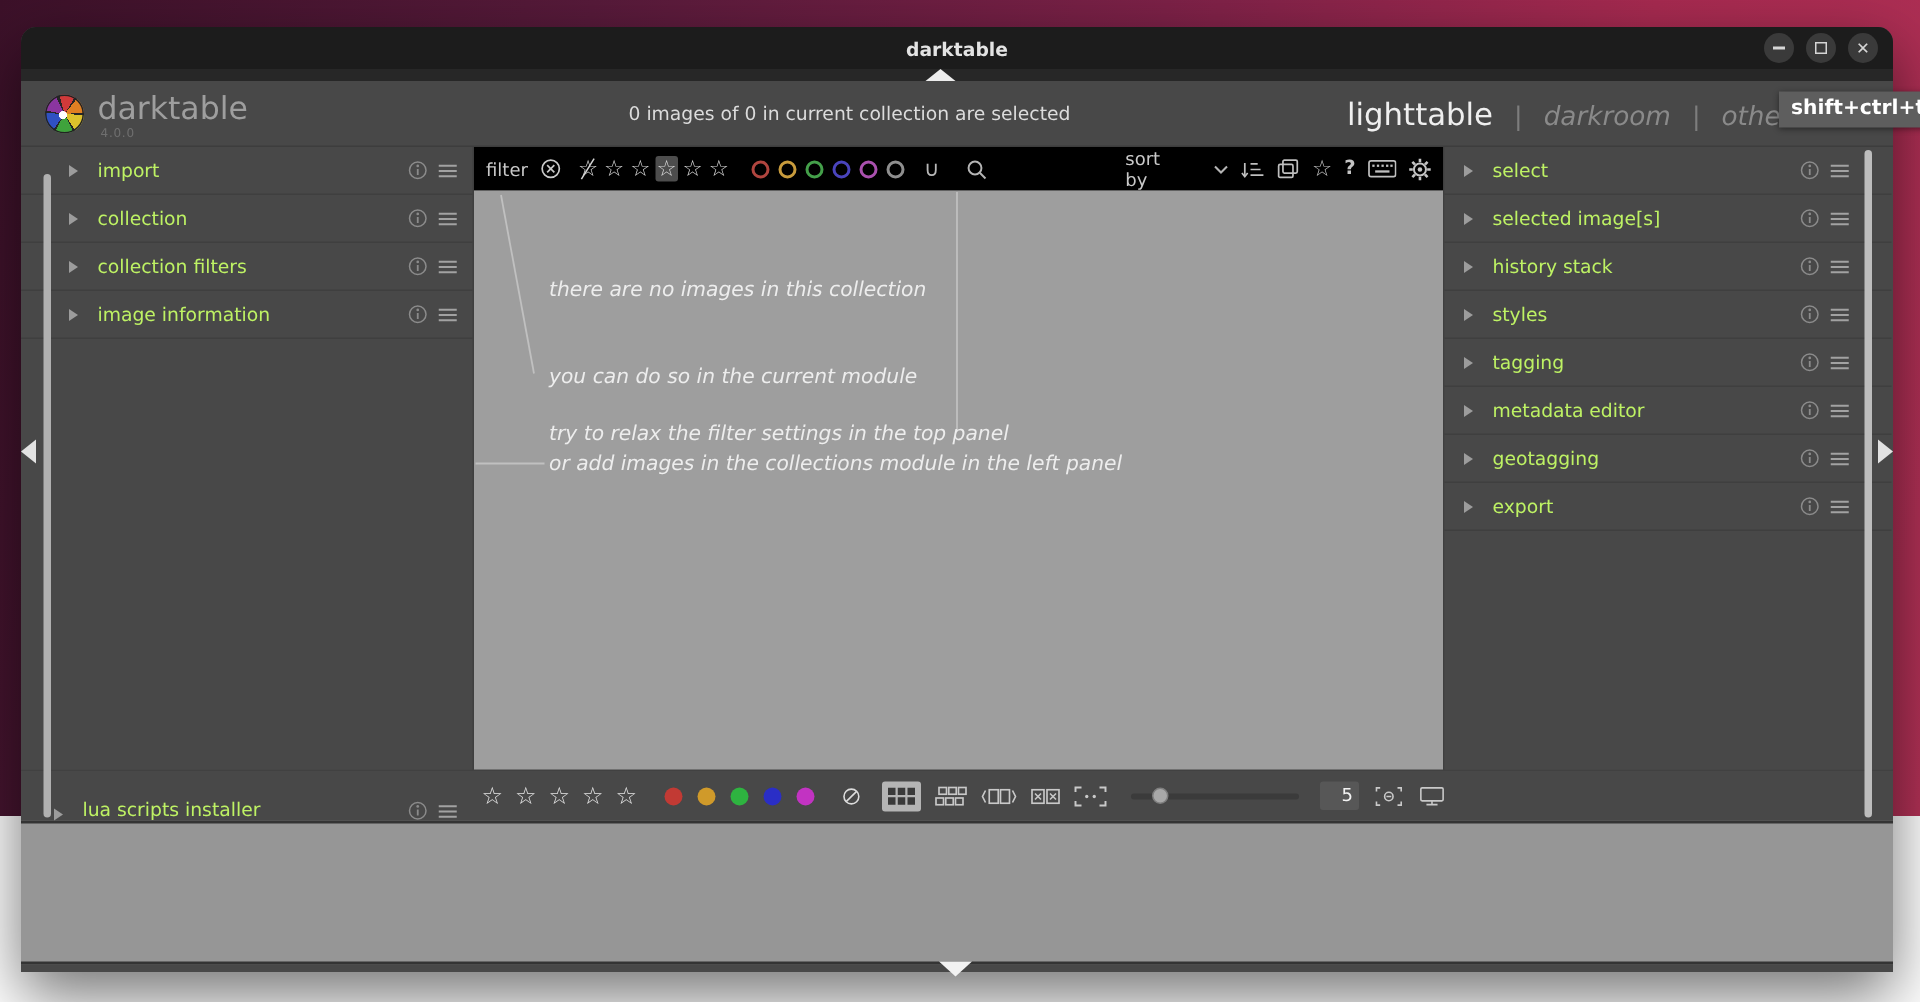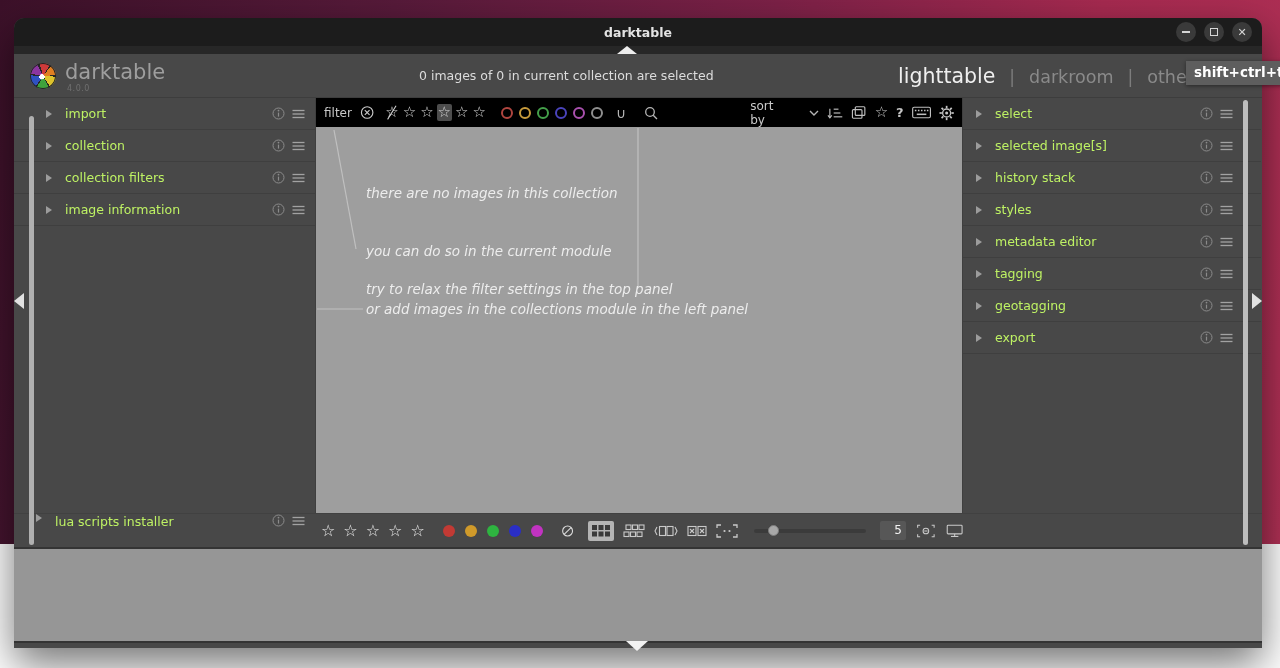--- a/index.html
+++ b/index.html
@@ -40,21 +40,21 @@
       conic-gradient(from -15deg,#cf3a3a 0 13%,#262626 13% 15%,#e07f22 15% 28%,#262626 28% 30%,
         #ddc22c 30% 45%,#262626 45% 47%,#3fa33c 47% 62%,#262626 62% 64%,
         #2f51c2 64% 80%,#262626 80% 82%,#8b35a0 82% 97%,#262626 97% 100%);
     box-shadow:inset 0 0 0 1px #232323; }
   .logo-texts { margin-left:9px; display:flex; flex-direction:column; }
   .logo-name { font-size:21px; color:#9e9e9e; line-height:24px; }
   .logo-version { font-size:8px; color:#6f6f6f; letter-spacing:.5px; margin-top:0px; margin-left:2px; }
   .status-text { position:absolute; left:405px; top:14px; font-size:12.5px; color:#dcdcdc; }
   .views { position:absolute; left:884px; top:10px; display:flex; align-items:baseline; gap:14px; white-space:nowrap; }
   .view-active { font-size:20.5px; color:#efefef; }
-  .view-dim { font-size:17.5px; color:#8a8a8a; }
+  .view-dim { font-size:17.5px; color:#8a8a8a;font-style:italic; }
   .view-sep { font-size:17px; color:#7d7d7d; }
 
   
   .main { display:flex; height:415px; }
   .left-panel { width:301px; background:#484848; }
   .center-col { width:648px; border-left:1px solid #3f3f3f; border-right:1px solid #3f3f3f; }
   .right-panel { width:298px; background:#484848; }
 
   
   .module-row { height:32px; border-bottom:1px solid #3f3f3f;
@@ -94,21 +94,21 @@
 
   
   .canvas { height:386px; background:#9e9e9e; position:relative; }
   .pointer-lines { position:absolute; left:0; top:0; }
   .msg { position:absolute; left:50px; top:56px; font-size:13.5px; color:#ededed; line-height:20px;font-style:italic; }
   .msg p { margin-bottom:18px; }
 
   
   .toolbar { height:34px; display:flex; align-items:center; background:#484848;
     border-top:1px solid #414141; }
-  .toolbar-left { width:301px; height:100%; display:flex; align-items:flex-start;
+  .toolbar-left { width:301px; height:100%; display:flex; align-items:flex-end;
     padding-left:22px; padding-right:10px; }
   .toolbar-left .module-label { font-size:12.5px; }
   .tb-icons { width:648px; display:flex; align-items:center; padding-left:6px; }
   .tb-star { font-size:16px; color:#e4e4e4; line-height:1; margin-right:8px; }
   .tb-dot { width:12px; height:12px; border-radius:50%; margin-right:10px; flex:none; }
   .tb-dots { display:flex; align-items:center; margin-left:10px; }
   .tb-clear { margin-left:8px; color:#dcdcdc; display:flex; }
   .tb-views { display:flex; align-items:center; gap:9px; margin-left:14px; }
   .grid-btn { width:26px; height:20px; background:#b4b4b4; border-radius:2px;
     display:flex; align-items:center; justify-content:center; color:#3a3a3a; }
@@ -424,38 +424,38 @@
               <svg class="ic-ham" width="13" height="10" viewBox="0 0 13 10">
                 <line x1="0.5" y1="1.5" x2="12.5" y2="1.5" stroke="currentColor" stroke-width="1.3"></line>
                 <line x1="0.5" y1="5" x2="12.5" y2="5" stroke="currentColor" stroke-width="1.3"></line>
                 <line x1="0.5" y1="8.5" x2="12.5" y2="8.5" stroke="currentColor" stroke-width="1.3"></line>
               </svg>
             </span>
           </div>
 
           <div class="module-row rp">
             <span class="tri"></span>
+            <span class="module-label">tagging</span>
+            <span class="row-icons">
+              <svg class="ic-info" width="13" height="13" viewBox="0 0 13 13">
+                <circle cx="6.5" cy="6.5" r="5.5" fill="none" stroke="currentColor" stroke-width="1"></circle>
+                <line x1="6.5" y1="5.6" x2="6.5" y2="9.6" stroke="currentColor" stroke-width="1.2"></line>
+                <circle cx="6.5" cy="3.6" r=".9" fill="currentColor"></circle>
+              </svg>
+              <svg class="ic-ham" width="13" height="10" viewBox="0 0 13 10">
+                <line x1="0.5" y1="1.5" x2="12.5" y2="1.5" stroke="currentColor" stroke-width="1.3"></line>
+                <line x1="0.5" y1="5" x2="12.5" y2="5" stroke="currentColor" stroke-width="1.3"></line>
+                <line x1="0.5" y1="8.5" x2="12.5" y2="8.5" stroke="currentColor" stroke-width="1.3"></line>
+              </svg>
+            </span>
+          </div>
+
+          <div class="module-row rp">
+            <span class="tri"></span>
             <span class="module-label">metadata editor</span>
-            <span class="row-icons">
-              <svg class="ic-info" width="13" height="13" viewBox="0 0 13 13">
-                <circle cx="6.5" cy="6.5" r="5.5" fill="none" stroke="currentColor" stroke-width="1"></circle>
-                <line x1="6.5" y1="5.6" x2="6.5" y2="9.6" stroke="currentColor" stroke-width="1.2"></line>
-                <circle cx="6.5" cy="3.6" r=".9" fill="currentColor"></circle>
-              </svg>
-              <svg class="ic-ham" width="13" height="10" viewBox="0 0 13 10">
-                <line x1="0.5" y1="1.5" x2="12.5" y2="1.5" stroke="currentColor" stroke-width="1.3"></line>
-                <line x1="0.5" y1="5" x2="12.5" y2="5" stroke="currentColor" stroke-width="1.3"></line>
-                <line x1="0.5" y1="8.5" x2="12.5" y2="8.5" stroke="currentColor" stroke-width="1.3"></line>
-              </svg>
-            </span>
-          </div>
-
-          <div class="module-row rp">
-            <span class="tri"></span>
-            <span class="module-label">tagging</span>
             <span class="row-icons">
               <svg class="ic-info" width="13" height="13" viewBox="0 0 13 13">
                 <circle cx="6.5" cy="6.5" r="5.5" fill="none" stroke="currentColor" stroke-width="1"></circle>
                 <line x1="6.5" y1="5.6" x2="6.5" y2="9.6" stroke="currentColor" stroke-width="1.2"></line>
                 <circle cx="6.5" cy="3.6" r=".9" fill="currentColor"></circle>
               </svg>
               <svg class="ic-ham" width="13" height="10" viewBox="0 0 13 10">
                 <line x1="0.5" y1="1.5" x2="12.5" y2="1.5" stroke="currentColor" stroke-width="1.3"></line>
                 <line x1="0.5" y1="5" x2="12.5" y2="5" stroke="currentColor" stroke-width="1.3"></line>
                 <line x1="0.5" y1="8.5" x2="12.5" y2="8.5" stroke="currentColor" stroke-width="1.3"></line>

